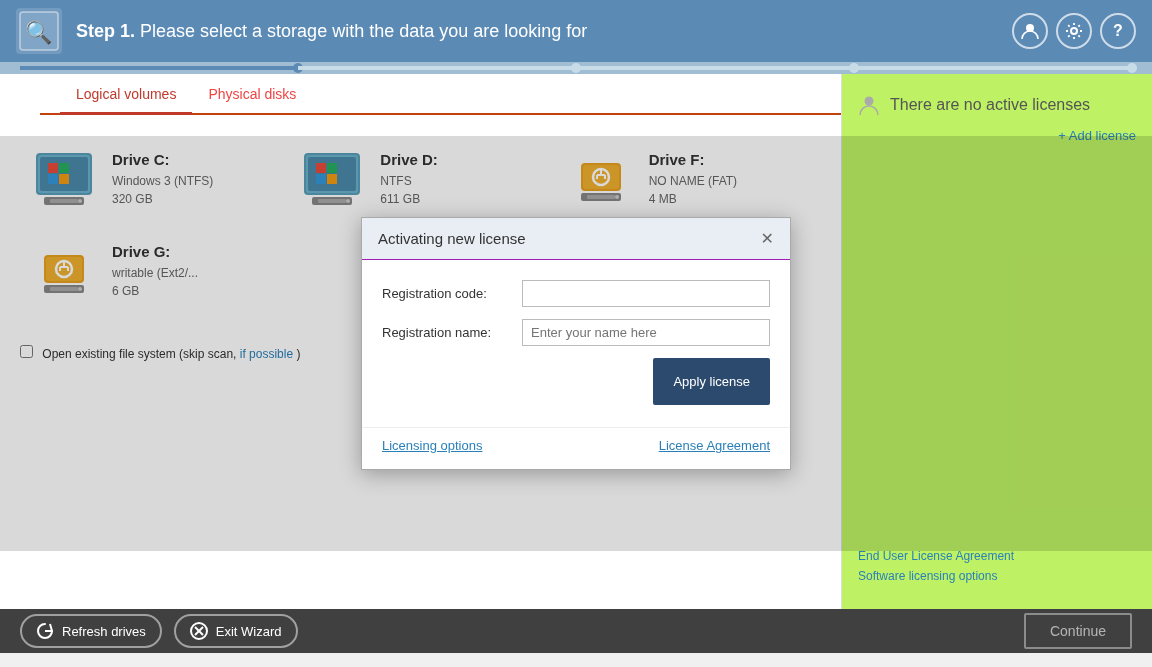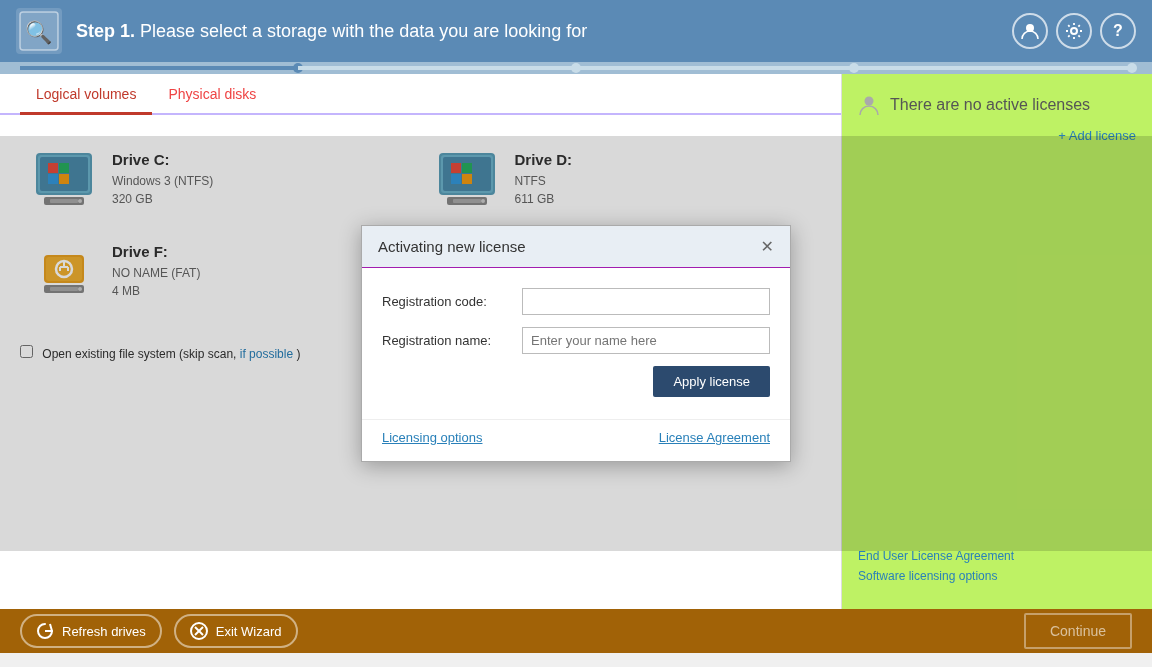--- a/index.html
+++ b/index.html
@@ -81,41 +81,42 @@
     .left-panel {
       flex: 1;
       padding: 0;
       border-right: 1px solid #ddd;
       overflow: hidden;
     }
 
     
     .tabs {
       display: flex;
-      border-bottom: 2px solid #c4b5fd;
+      border-bottom: 2px solid #c2410c;
       padding: 0 20px;
       margin-bottom: 0;
+      margin-left: 40px;
     }
     .tab {
       padding: 12px 16px 10px;
       cursor: pointer;
       font-size: 14px;
       color: #ef4444;
       border-bottom: 3px solid transparent;
       margin-bottom: -2px;
     }
     .tab.active {
       color: #c0392b;
       border-bottom: 3px solid #c0392b;
     }
 
     
     .drives-grid {
       display: grid;
-      grid-template-columns: 1fr 1fr;
+      grid-template-columns: 1fr 1fr 1fr;
       gap: 4px;
       padding: 20px;
     }
     .drive-item {
       display: flex;
       align-items: center;
       gap: 14px;
       padding: 10px;
       cursor: pointer;
     }
@@ -177,21 +178,21 @@
     .right-panel-bottom a {
       display: block;
       color: #2980b9;
       text-decoration: none;
       font-size: 12px;
       margin-bottom: 6px;
     }
 
     
     .footer {
-      background: #a16207;
+      background: #404040;
       height: 44px;
       display: flex;
       align-items: center;
       padding: 0 20px;
     }
     .footer-btn {
       display: flex;
       align-items: center;
       gap: 8px;
       background: transparent;
@@ -280,21 +281,21 @@
     .apply-btn-row {
       display: flex;
       justify-content: flex-end;
       margin-top: 8px;
       margin-bottom: 4px;
     }
     .apply-btn {
       background: #2c4a6e;
       color: white;
       border: none;
-      padding: 8px 20px;
+      padding: 16px 20px;
       font-size: 13px;
       cursor: pointer;
       border-radius: 2px;
     }
     .modal-footer {
       display: flex;
       justify-content: space-between;
       padding: 10px 20px 16px;
       border-top: 1px solid #eee;
       margin-top: 8px;

